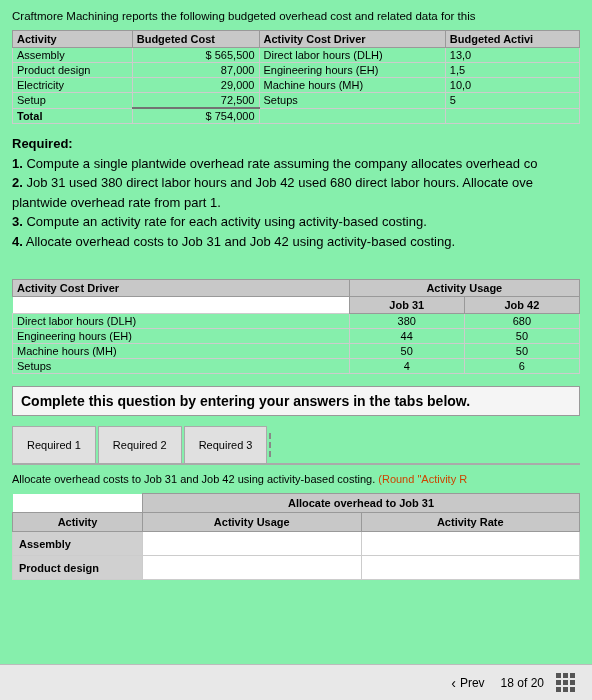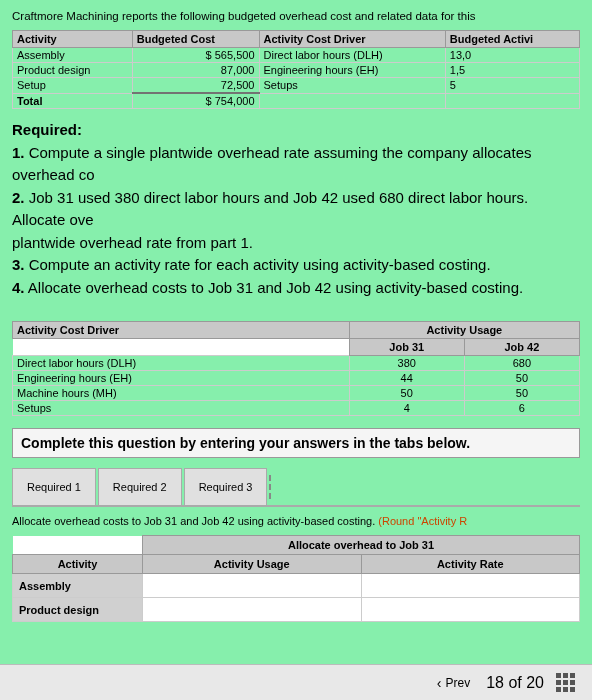--- a/index.html
+++ b/index.html
@@ -38,22 +38,22 @@
       font-weight: bold;
     }
     .top-table td {
       border: 1px solid #ccc;
       padding: 1px 4px;
     }
     .top-table .num { text-align: right; }
 
     
     .required-section {
-      font-size: 15px;
-      margin-bottom: 22px;
+      font-size: 13px;
+      margin-bottom: 28px;
       line-height: 1.5;
     }
     .required-section .bold { font-weight: bold; }
 
     
     .usage-section {
       margin-bottom: 12px;
     }
     .usage-table {
       width: 100%;
@@ -176,21 +176,21 @@
       gap: 4px;
       font-size: 12px;
       cursor: pointer;
       color: #000;
       background: none;
       border: none;
       padding: 2px 4px;
     }
     .nav-btn .arrow { font-size: 14px; }
     .page-indicator {
-      font-size: 16px;
+      font-size: 12px;
       color: #000;
     }
     .grid-icon {
       display: inline-grid;
       grid-template-columns: repeat(3, 6px);
       grid-template-rows: repeat(3, 6px);
       gap: 1px;
     }
     .grid-dot {
       width: 5px;
@@ -219,20 +219,26 @@
         <td>Assembly</td>
         <td class="num">$ 565,500</td>
         <td>Direct labor hours (DLH)</td>
         <td>13,0</td>
       </tr>
       <tr>
         <td>Product design</td>
         <td class="num">87,000</td>
         <td>Engineering hours (EH)</td>
         <td>1,5</td>
+      </tr>
+      <tr>
+        <td>Electricity</td>
+        <td class="num">29,000</td>
+        <td>Machine hours (MH)</td>
+        <td>10,0</td>
       </tr>
       <tr>
         <td>Setup</td>
         <td class="num">72,500</td>
         <td>Setups</td>
         <td>5</td>
       </tr>
       <tr>
         <td><strong>Total</strong></td>
         <td class="num" style="border-top:2px solid #737373;">$ 754,000</td>

